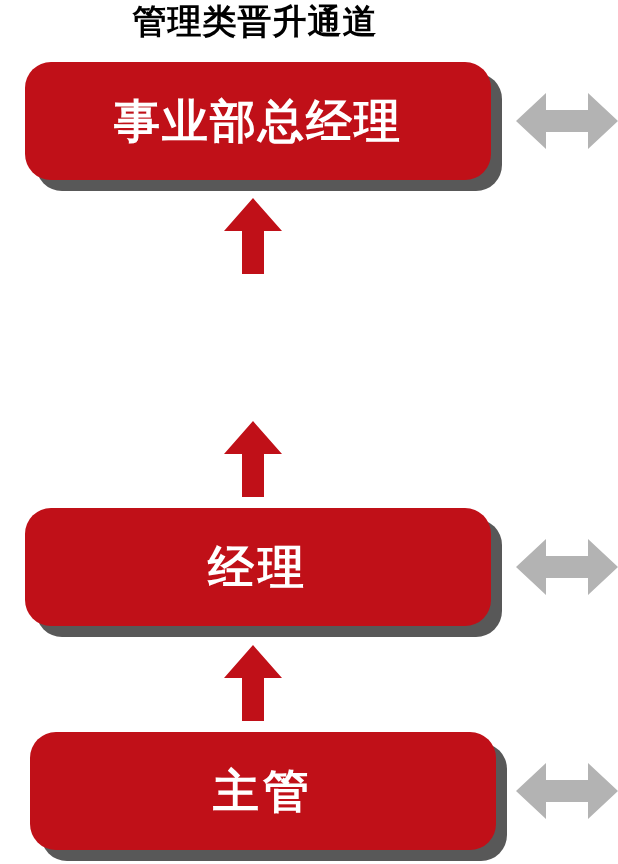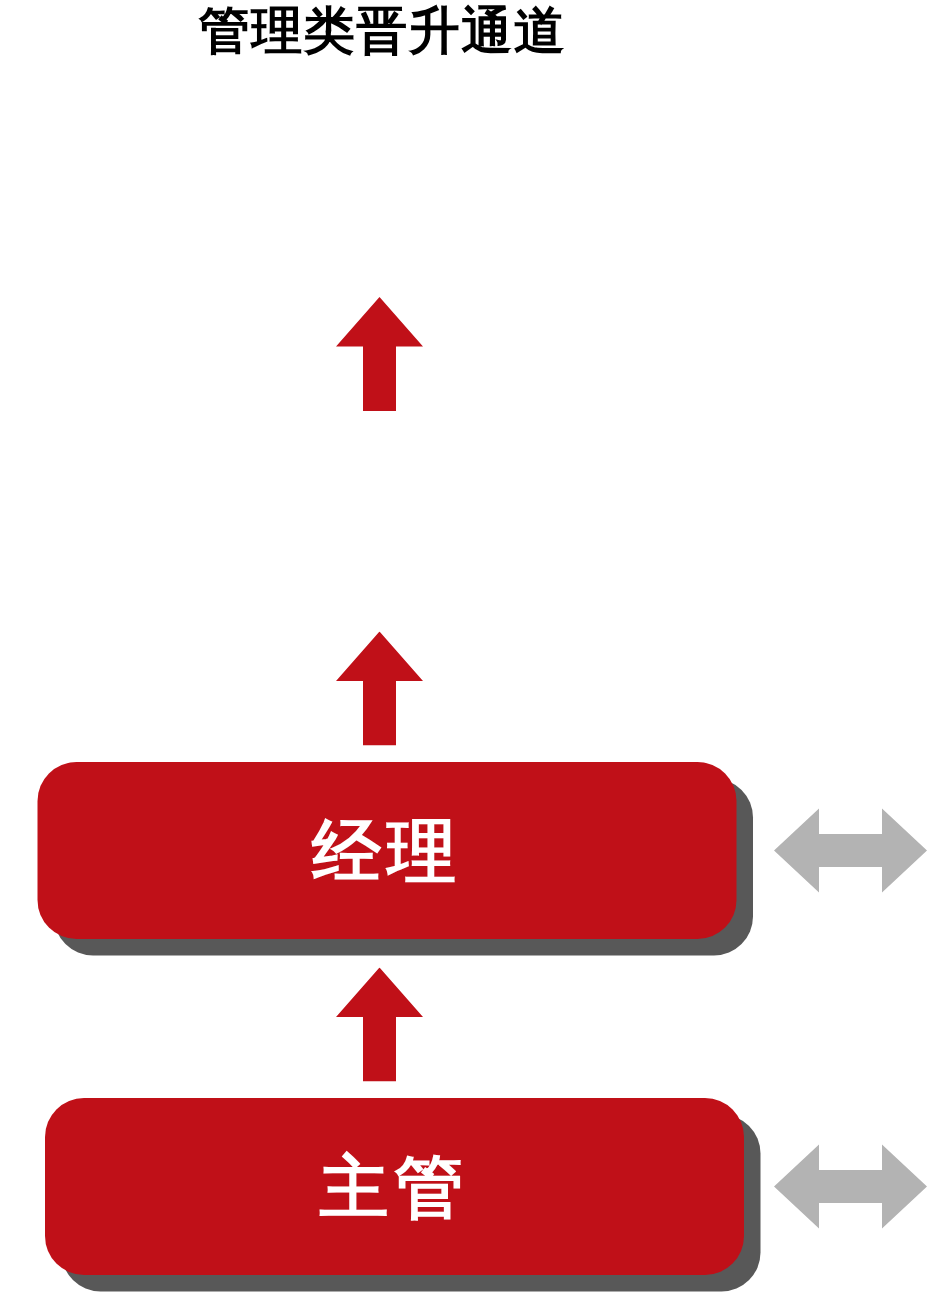--- a/index.html
+++ b/index.html
@@ -106,20 +106,33 @@
   }
   .up-arrow svg { display: block; }
 </style>
 </head>
 <body>
 
 <div id="canvas">
 
   <div class="title">管理类晋升通道</div>
 
+  <div class="row" style="top:62px; height:140px;">
+    <div class="box-wrap">
+      <div class="box-shadow"></div>
+      <div class="box">
+        <span class="box-label long">事业部总经理</span>
+      </div>
+    </div>
+    <div class="side-arrow" style="top:29px;">
+      <svg width="102" height="60" viewBox="0 0 102 60" xmlns="http://www.w3.org/2000/svg">
+        <polygon points="0,30 30,2 30,19 72,19 72,2 102,30 72,58 72,41 30,41 30,58" fill="#b3b3b3"></polygon>
+      </svg>
+    </div>
+  </div>
 
   <div class="up-arrow" style="top:198px;">
     <svg width="58" height="76" viewBox="0 0 58 76" xmlns="http://www.w3.org/2000/svg">
       <polygon points="29,0 58,33 40,33 40,76 18,76 18,33 0,33" fill="#c01018"></polygon>
     </svg>
   </div>
 
 
   <div class="up-arrow" style="top:421px;">
     <svg width="58" height="76" viewBox="0 0 58 76" xmlns="http://www.w3.org/2000/svg">

